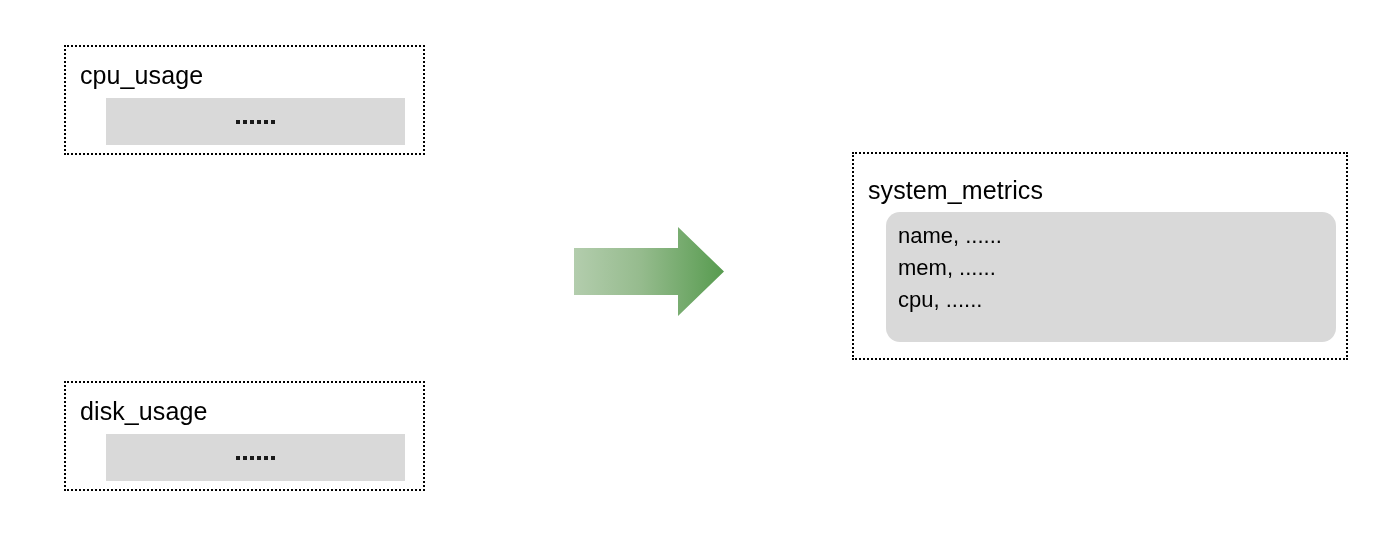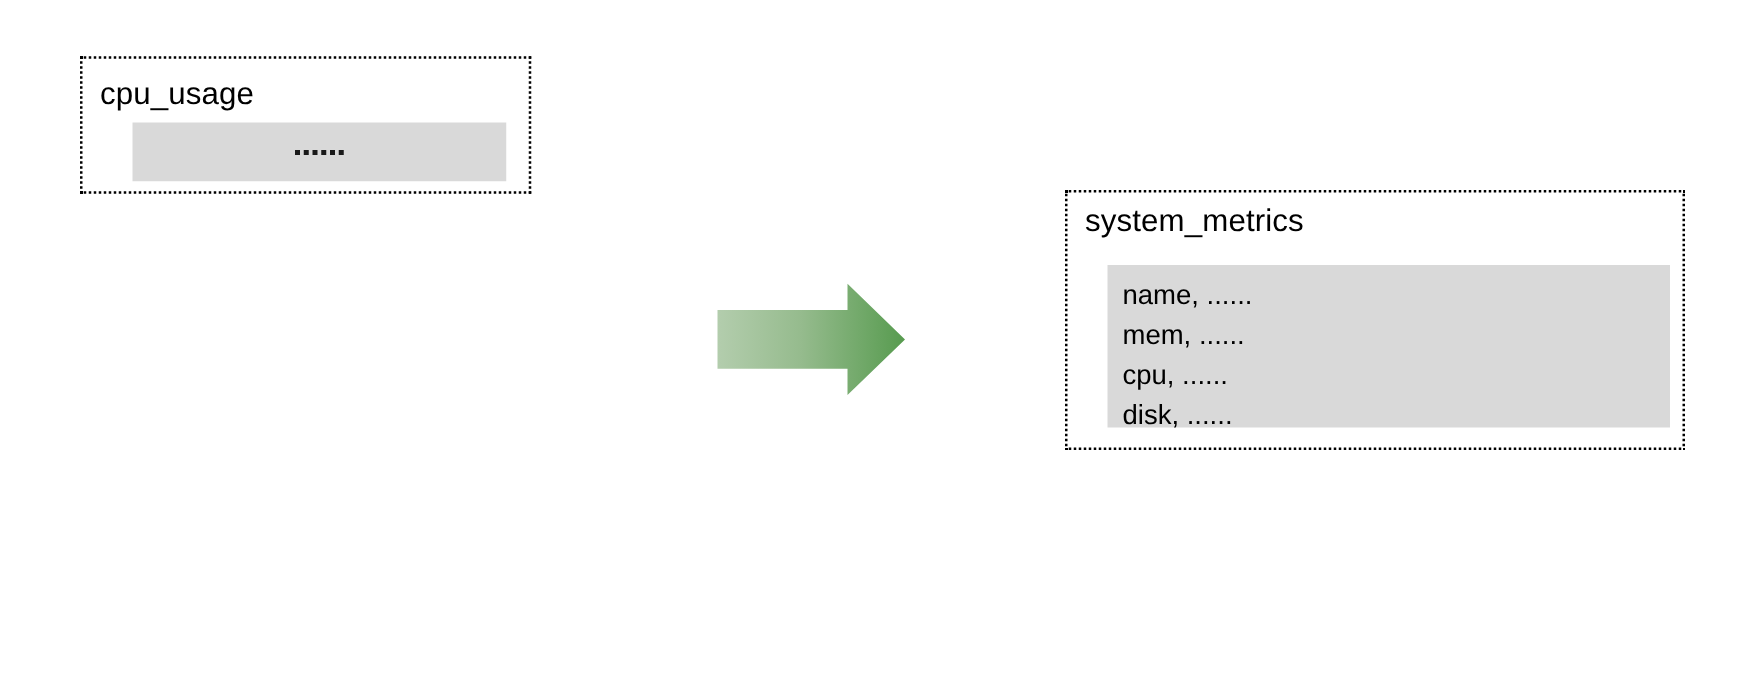--- a/index.html
+++ b/index.html
@@ -70,29 +70,30 @@
   }
   .ellipsis-dots .dot {
     width: 4px;
     height: 4px;
     background: #1a1a1a;
   }
 
   
   .tgt-title {
     left: 14px;
-    top: 9px;
+    top: 22px;
   }
 
   .tgt-panel {
     left: 32px;
     top: 58px;
     right: 10px;
     bottom: 16px;
     padding: 8px 0 0 12px;
+    border-radius: 14px;
   }
 
   .field-row {
     font-size: 22px;
     line-height: 32px;
     white-space: nowrap;
     color: #000000;
   }
 
   
@@ -113,35 +114,47 @@
           <span class="dot"></span>
           <span class="dot"></span>
         <span class="dot"></span>
           <span class="dot"></span>
           <span class="dot"></span>
       </div>
     </div>
   </div>
 
 
+  <div class="node" style="left:64px; top:381px; width:361px; height:110px;">
+    <div class="node-title src-title">disk_usage</div>
+    <div class="panel src-panel">
+      <div class="ellipsis-dots">
+        <span class="dot"></span>
+          <span class="dot"></span>
+          <span class="dot"></span>
+        <span class="dot"></span>
+          <span class="dot"></span>
+          <span class="dot"></span>
+      </div>
+    </div>
+  </div>
 
   <svg class="arrow" style="left:572px; top:225px;" width="156" height="94" viewBox="0 0 156 94">
     <defs>
       <linearGradient id="arrowGrad" x1="0" y1="0" x2="1" y2="0">
         <stop offset="0%" stop-color="#b3cdad"></stop>
         <stop offset="45%" stop-color="#95bb8d"></stop>
         <stop offset="100%" stop-color="#579b4f"></stop>
       </linearGradient>
     </defs>
     <path d="M 2 23 L 106 23 L 106 2 L 152 46.5 L 106 91 L 106 70 L 2 70 Z" fill="url(#arrowGrad)"></path>
   </svg>
 
   <div class="node" style="left:852px; top:152px; width:496px; height:208px;">
     <div class="node-title tgt-title">system_metrics</div>
     <div class="panel tgt-panel">
       <div class="field-row">name, ......</div>
       <div class="field-row">mem, ......</div>
       <div class="field-row">cpu, ......</div>
-      <div class="field-row">disk, ......</div>
     </div>
   </div>
 
 </div>
 
 </body></html>

